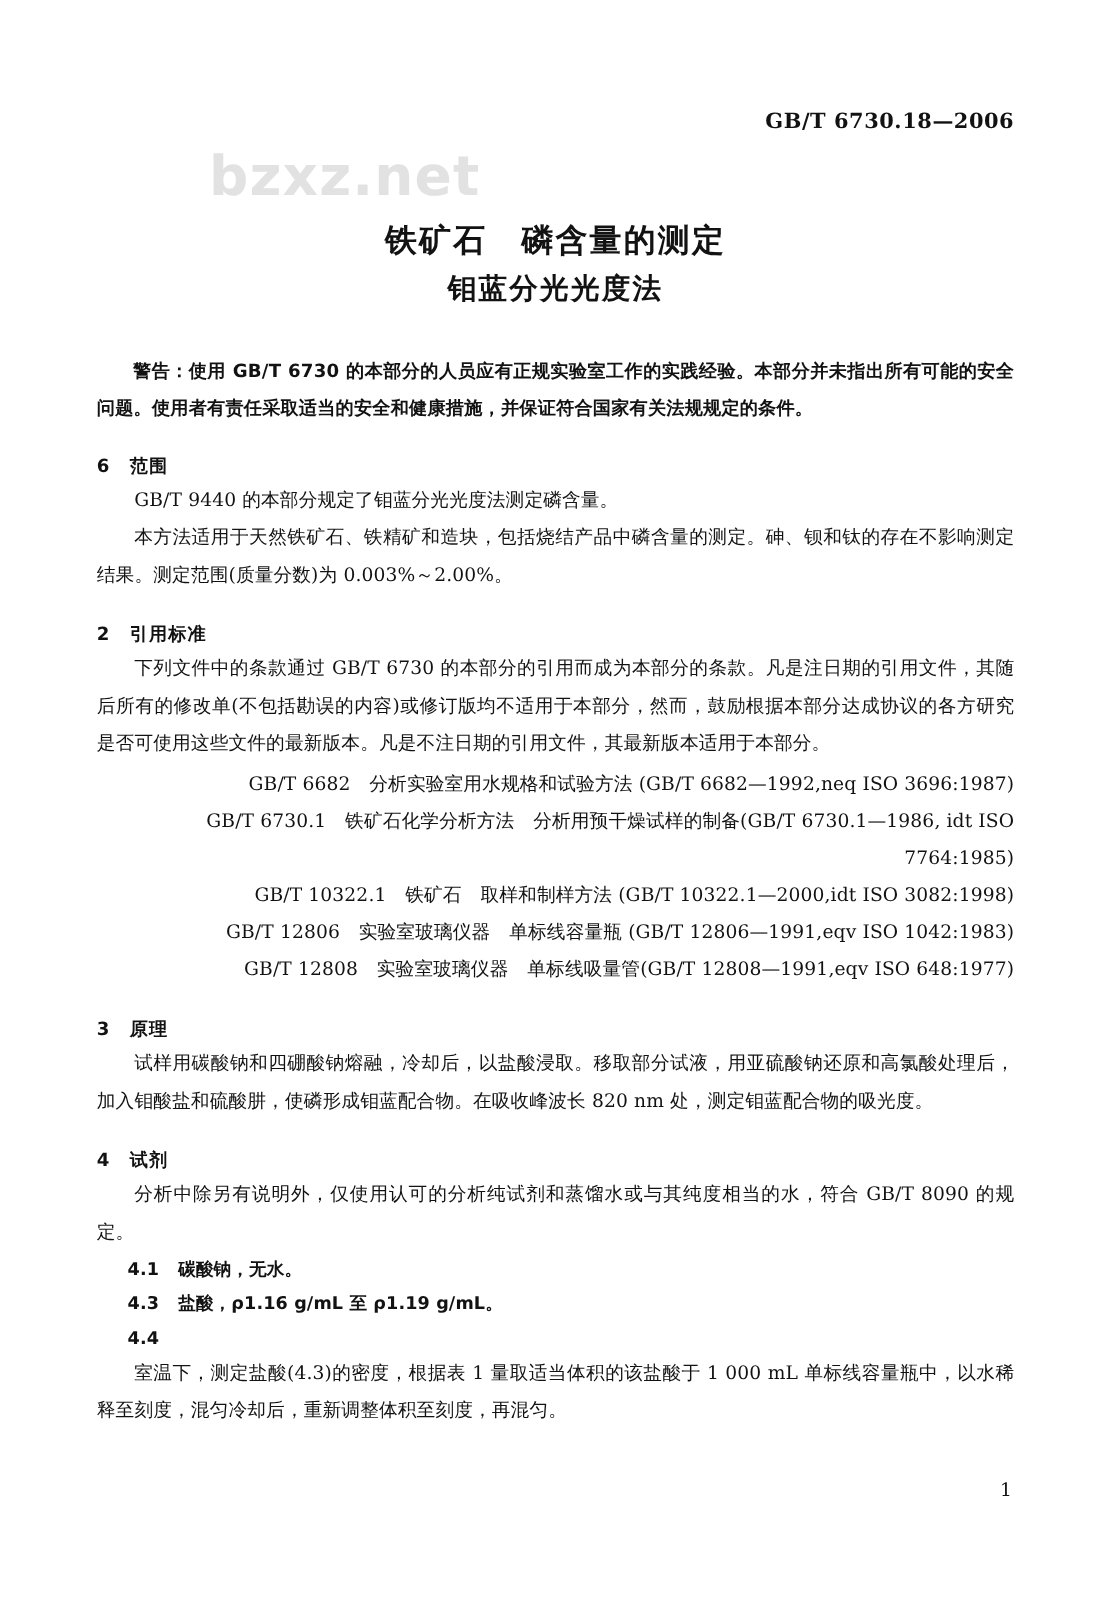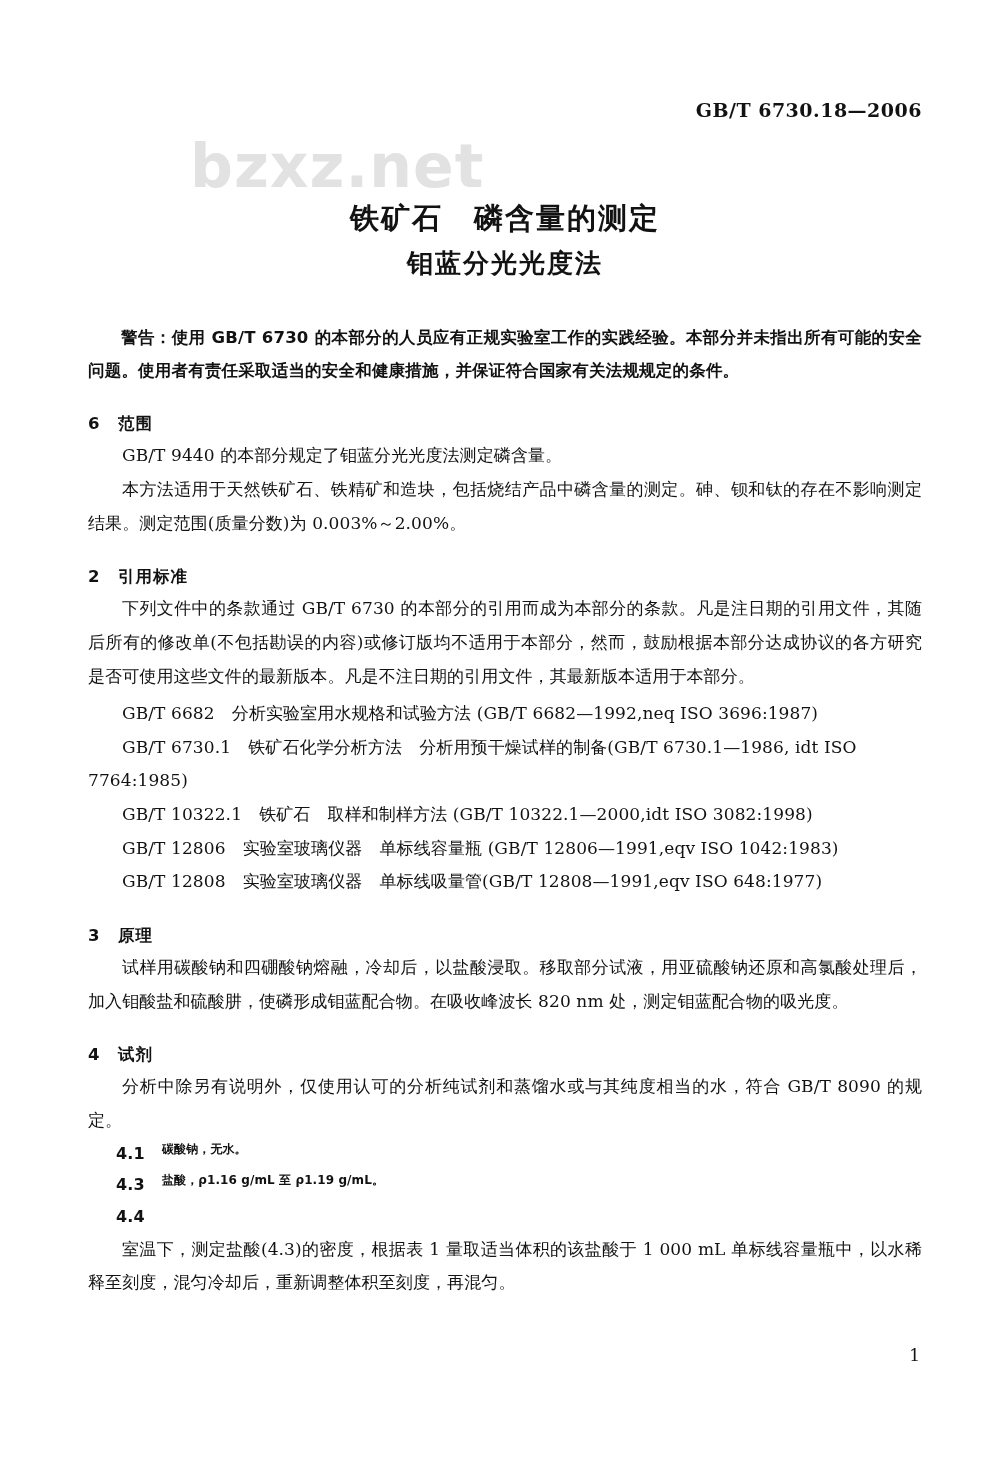--- a/index.html
+++ b/index.html
@@ -17,21 +17,21 @@
     color: #121212;
   }
 
   
   .watermark {
     position: absolute;
     left: 190px;
     top: 131px;
     font-family: "DejaVu Sans", "Liberation Sans", sans-serif;
     font-weight: bold;
-    font-size: 60px;
+    font-size: 50px;
     letter-spacing: 1px;
     color: #e2e2e2;
     user-select: none;
     z-index: 0;
     white-space: nowrap;
   }
 
   
   .doc-header {
     position: absolute;
@@ -110,21 +110,21 @@
     letter-spacing: 0.1px;
   }
 
   
   .ref-list { margin-top: 4px; }
   .ref-item {
     font-size: 17px;
     line-height: 1.98;
     text-indent: 2em;
     letter-spacing: 0.1px;
-    text-align: left;
+    text-align: right;
   }
   .ref-item.hang {
     text-indent: 2em;
     padding-left: 0;
   }
 
   
   .reagent {
     font-size: 17px;
     line-height: 1.98;
@@ -136,21 +136,21 @@
   .reagent .num {
     font-family: "DejaVu Sans", "Liberation Sans", sans-serif;
     font-weight: bold;
     font-size: 16px;
     min-width: 46px;
     flex: 0 0 auto;
   }
   .reagent .txt {
     font-family: "DejaVu Sans", "Liberation Sans", sans-serif;
     font-weight: bold;
-    font-size: 12px;
+    font-size: 16px;
   }
 
   
   .page-number {
     position: absolute;
     right: 80px;
     top: 1345px;
     font-size: 17px;
     font-family: "DejaVu Serif", "Liberation Serif", serif;
     z-index: 2;

